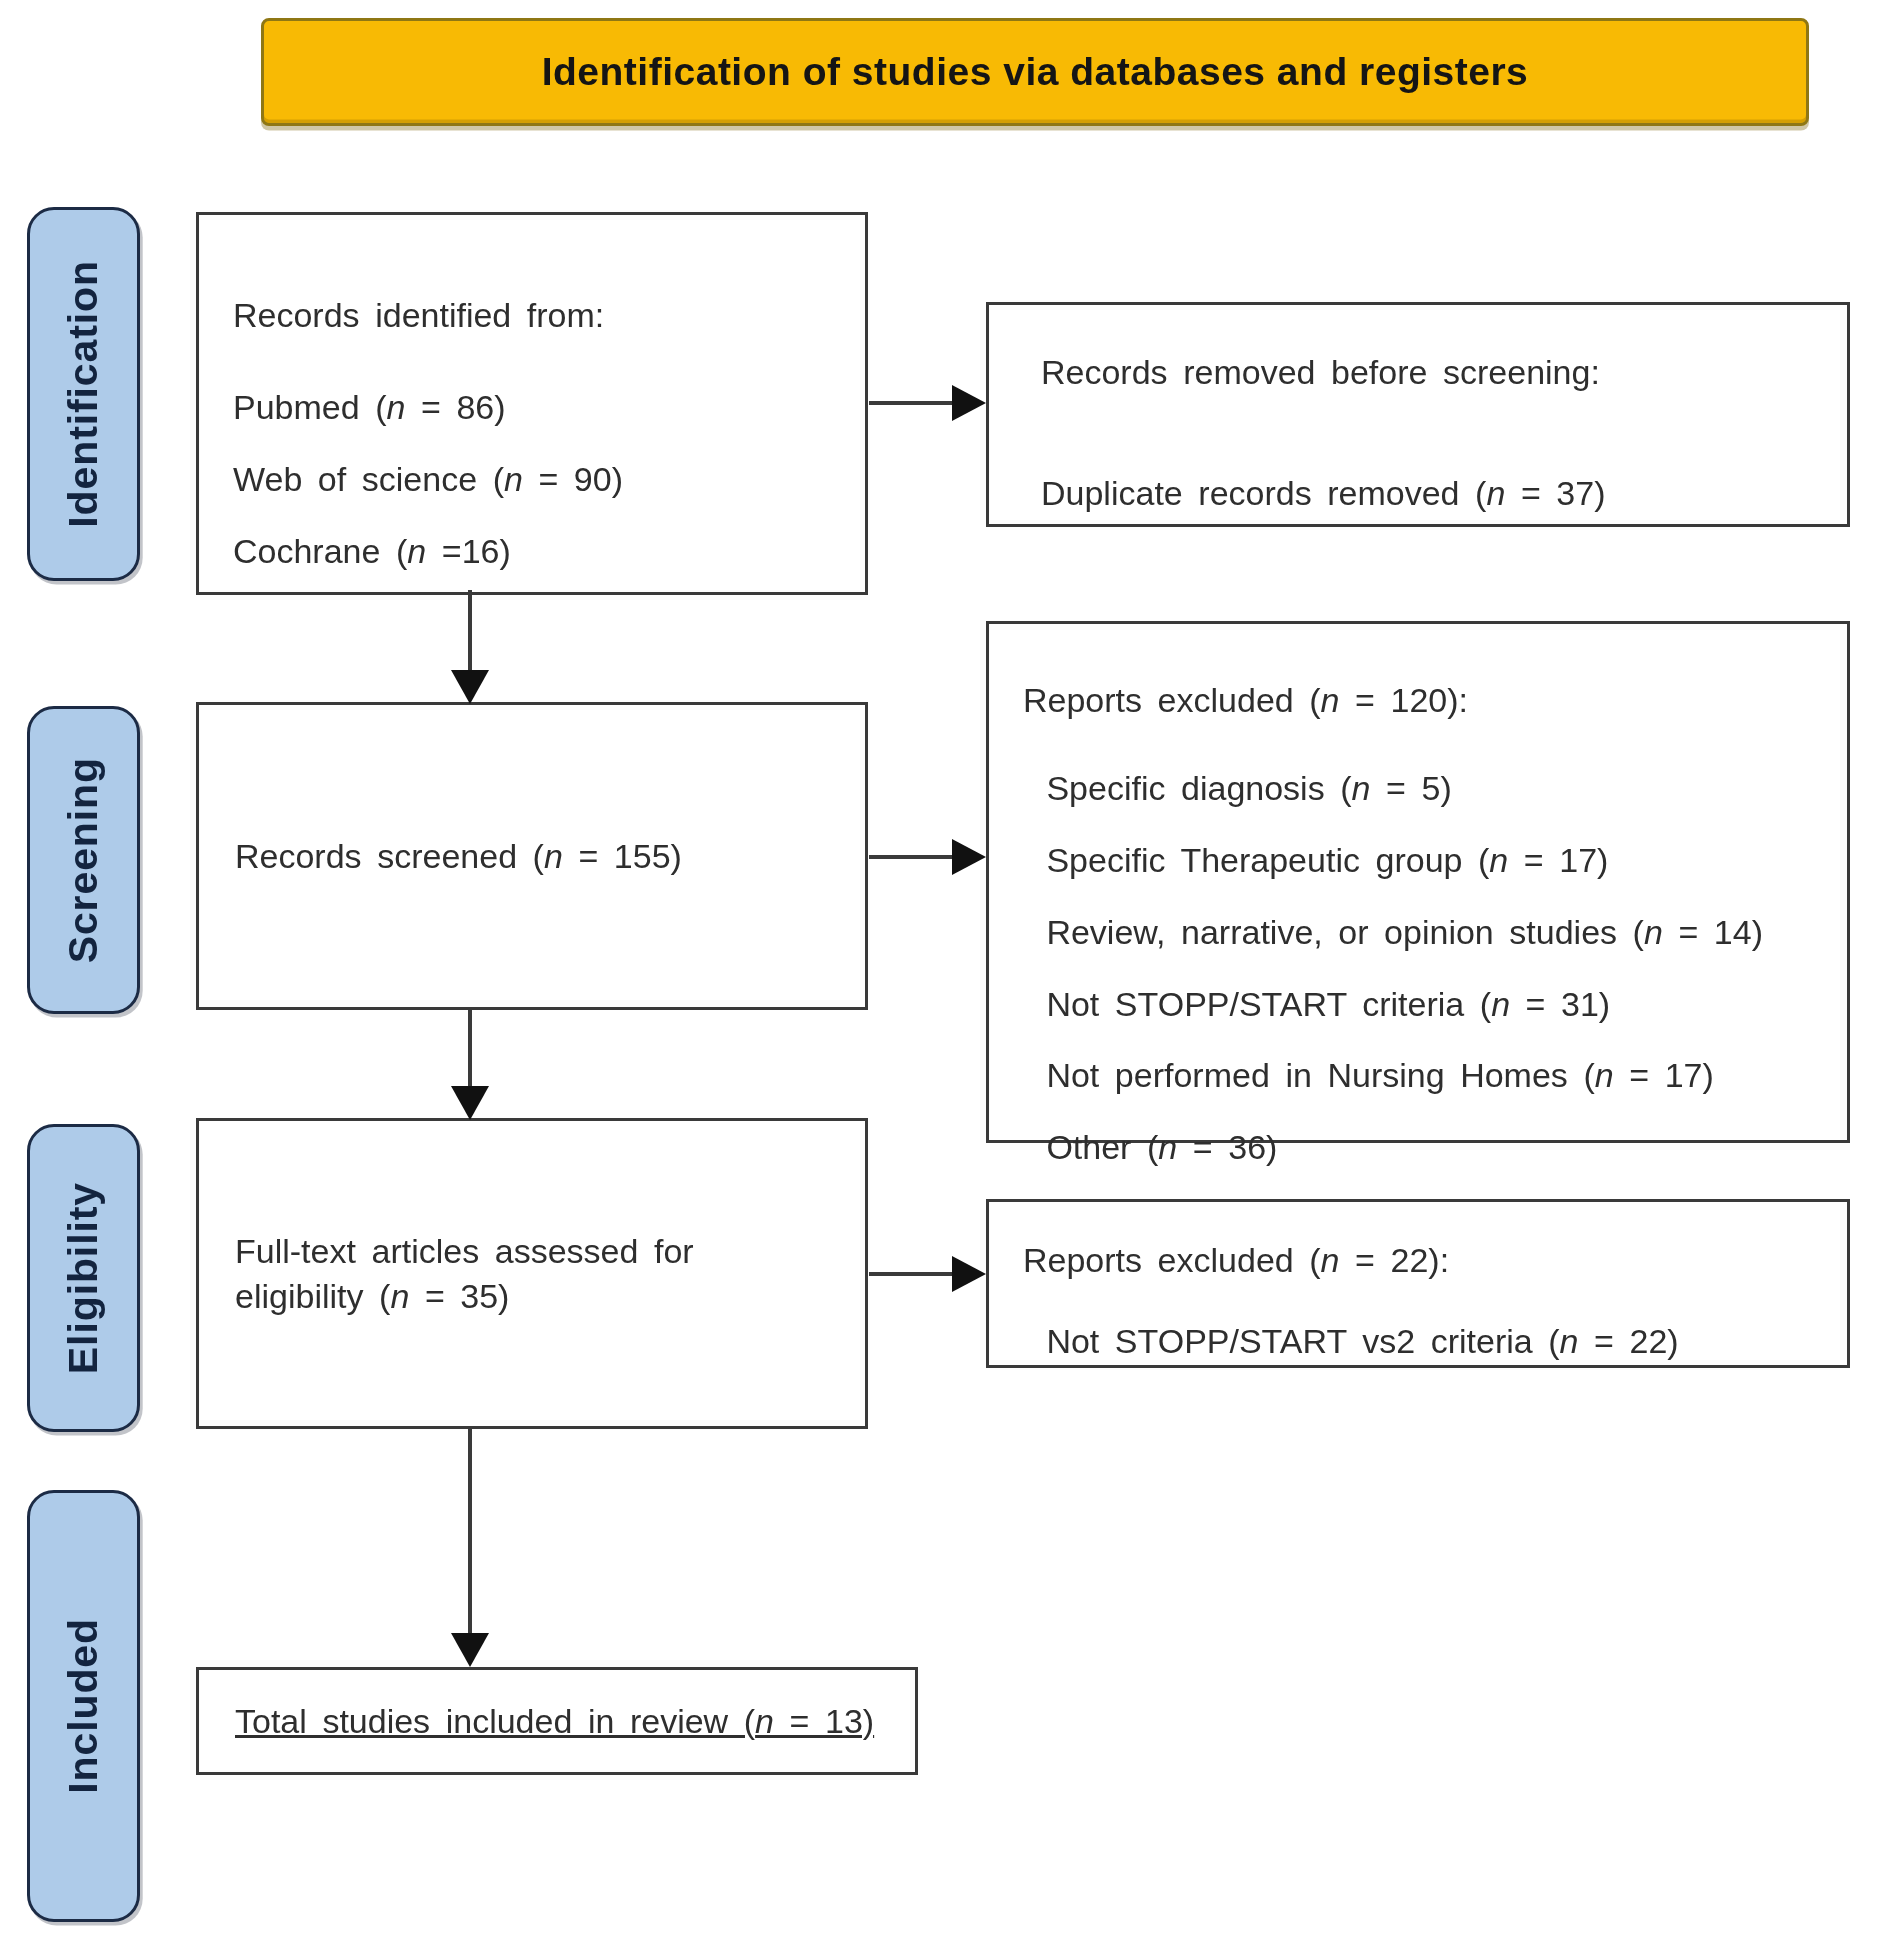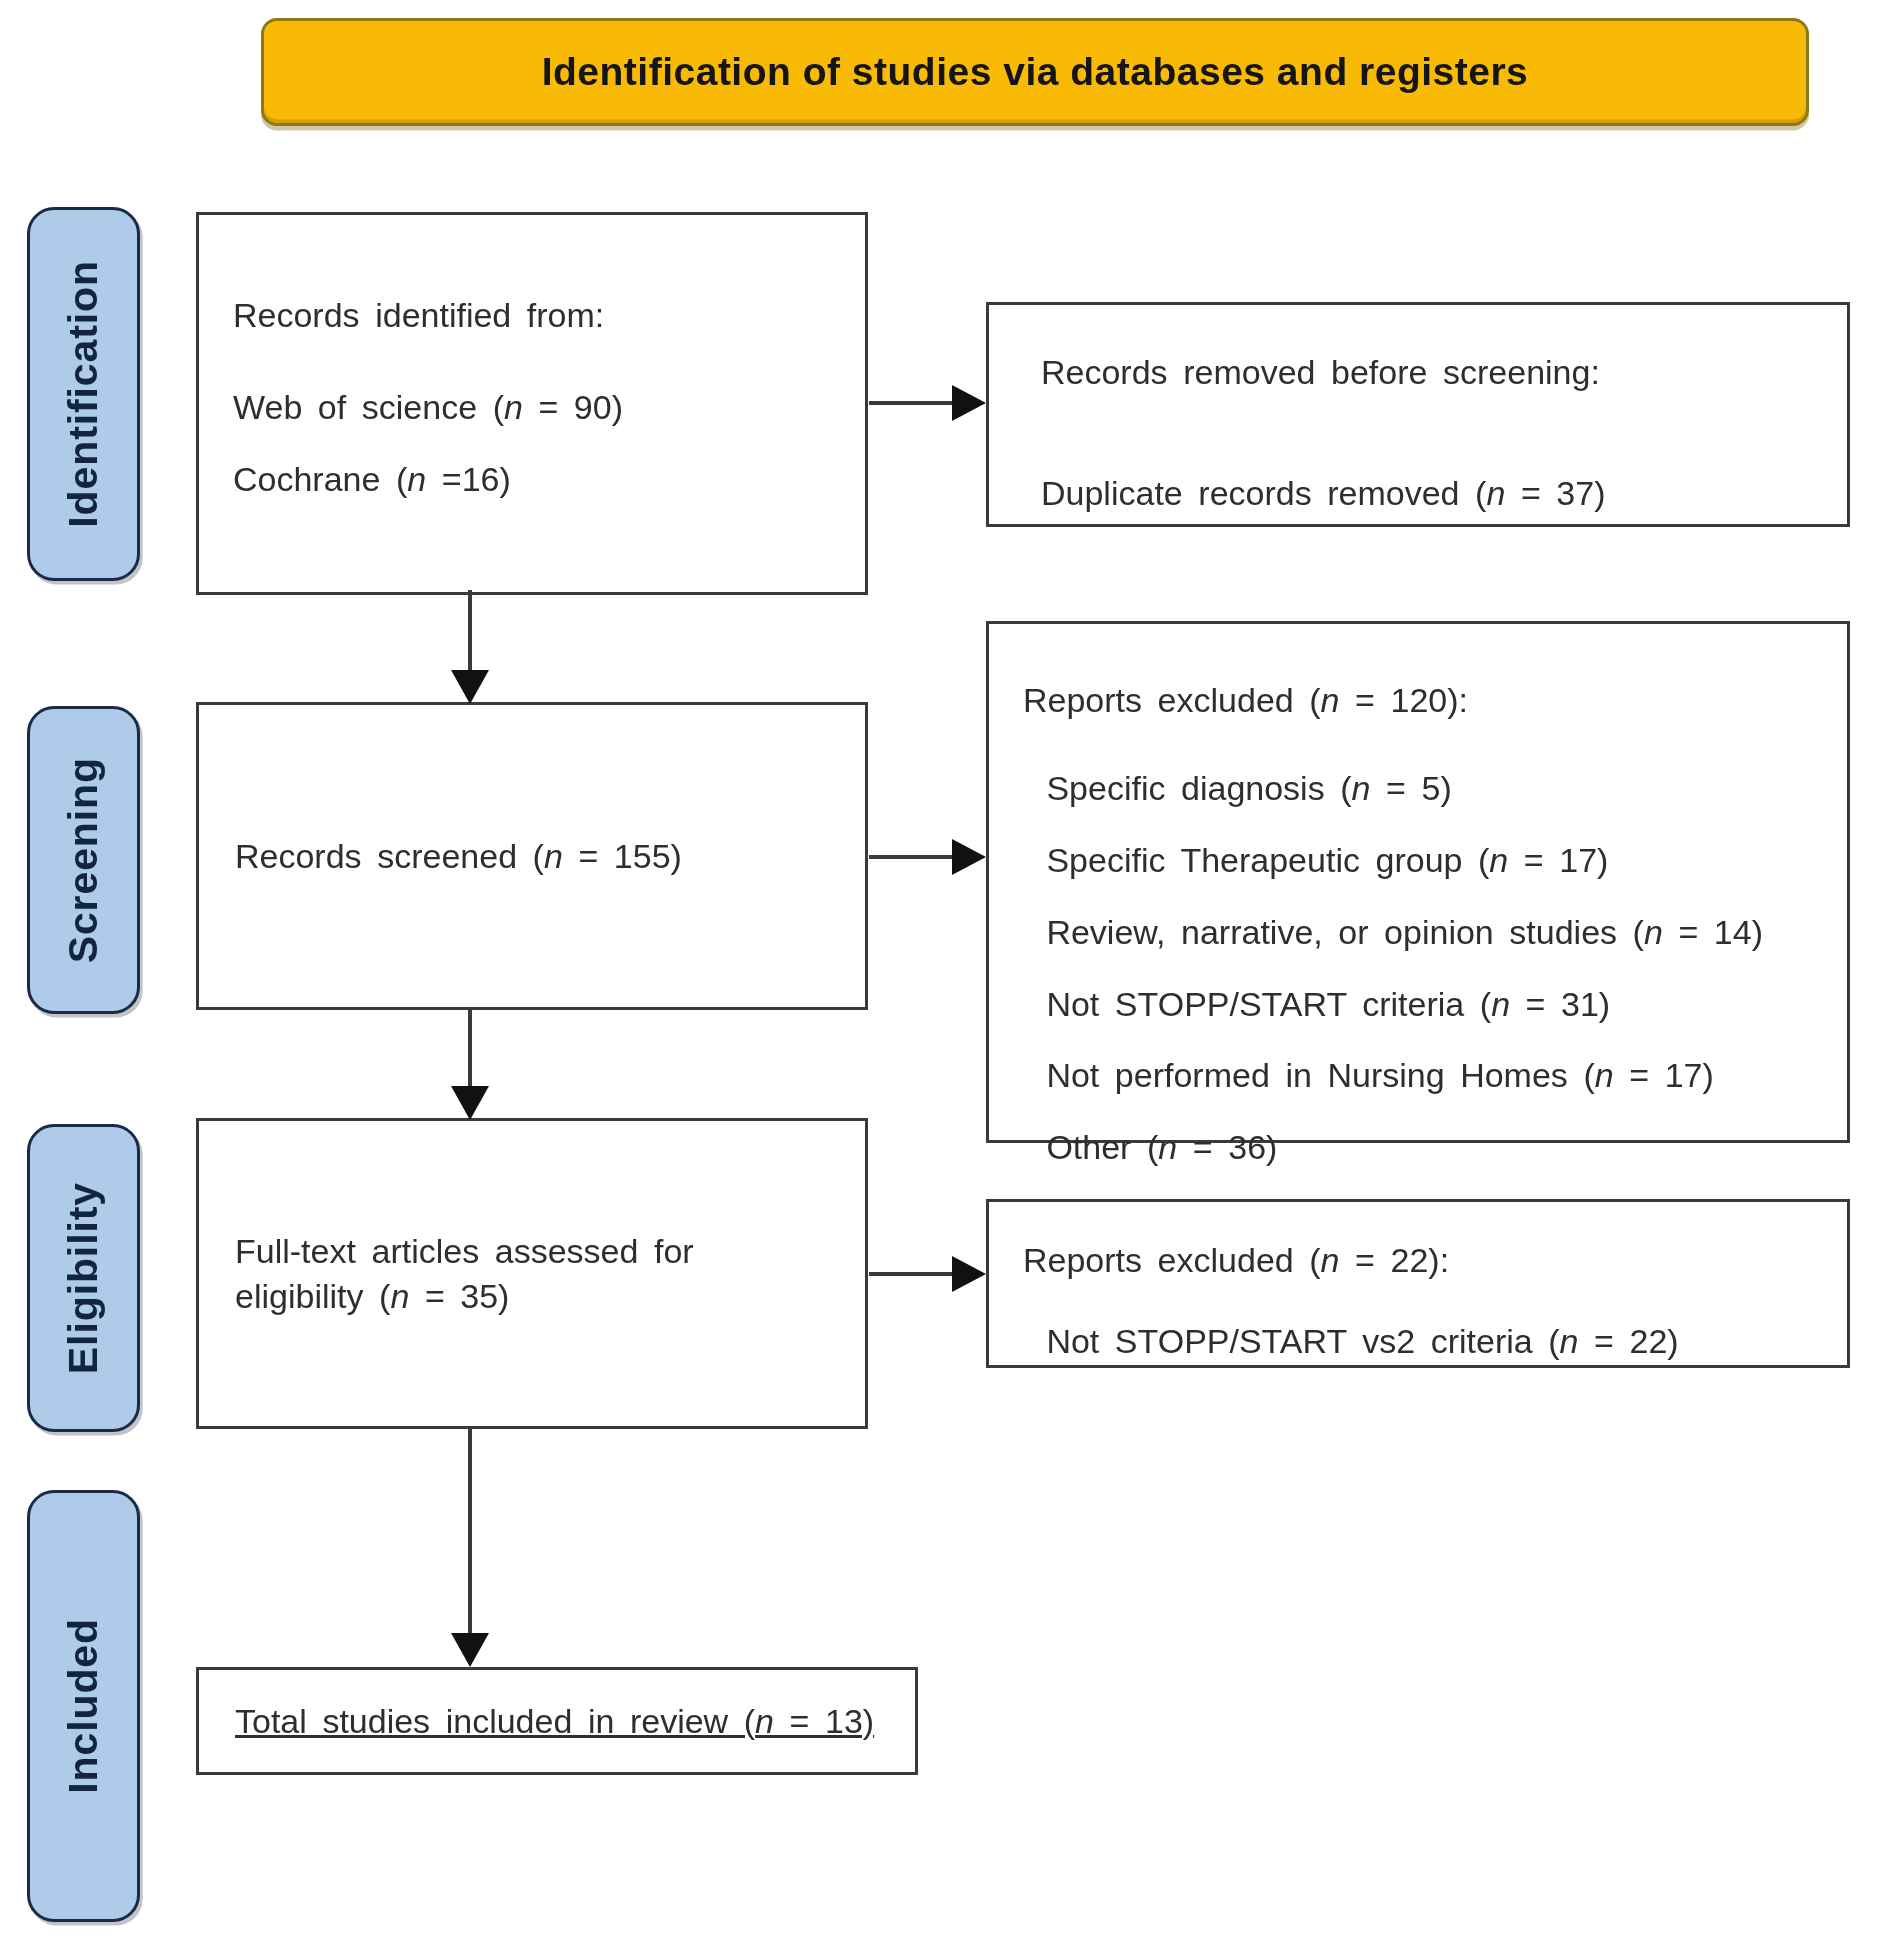--- a/index.html
+++ b/index.html
@@ -7,21 +7,21 @@
     --stage_bg:#aecbe9; --stage_border:#1c2b45; --stage_text:#13243f;
     --box_border:#3a3a3a; --arrow:#3a3a3a; --text:#2e2e2e;
   }
   html,body{margin:0;padding:0;background:#ffffff;}
   .diagram{
     position:relative; width:1878px; height:1955px; background:#ffffff;
     font-family:"Liberation Sans","DejaVu Sans",sans-serif; color:var(--text);
   }
   .title-banner{
     position:absolute; left:261px; top:18px; width:1548px; height:108px;
-    background:var(--title_bg); border:3.6px solid var(--title_border); border-radius:16px;
+    background:var(--title_bg); border:3.6px solid var(--title_border); border-radius:8px;
     box-sizing:border-box; display:flex; align-items:center; justify-content:center;
     box-shadow:0 4.5px 0 rgba(120,95,0,.35), inset 0 -3.6px 0 rgba(150,110,0,.35);
   }
   .title-banner span{font-size:39px; font-weight:bold; color:#151515; letter-spacing:0.5px;}
   .stage{
     position:absolute; left:27px; width:113px;
     background:var(--stage_bg); border:3.6px solid var(--stage_border); border-radius:27px;
     box-sizing:border-box; display:flex; align-items:center; justify-content:center;
     box-shadow:2.7px 3.6px 0 rgba(10,20,40,.25);
   }
@@ -68,20 +68,21 @@
   <div class="stage" style="top:1124px; height:308px;">
     <span>Eligibility</span>
   </div>
   <div class="stage" style="top:1490px; height:432px;">
     <span>Included</span>
   </div>
 
   <div class="node pad" style="left:196px; top:212px; width:672px; height:383px;">
     <div>Records identified from:</div>
     <div class="items" style="margin-top:47px;">
+      <div>Pubmed (<i>n</i> = 86)</div>
       <div>Web of science (<i>n</i> = 90)</div>
       <div>Cochrane (<i>n</i> =16)</div>
     </div>
   </div>
 
   <div class="node" style="left:986px; top:302px; width:864px; height:225px; padding:45px 52px;">
     <div>Records removed before screening:</div>
     <div style="margin-top:76px;">Duplicate records removed (<i>n</i> = 37)</div>
   </div>
 

